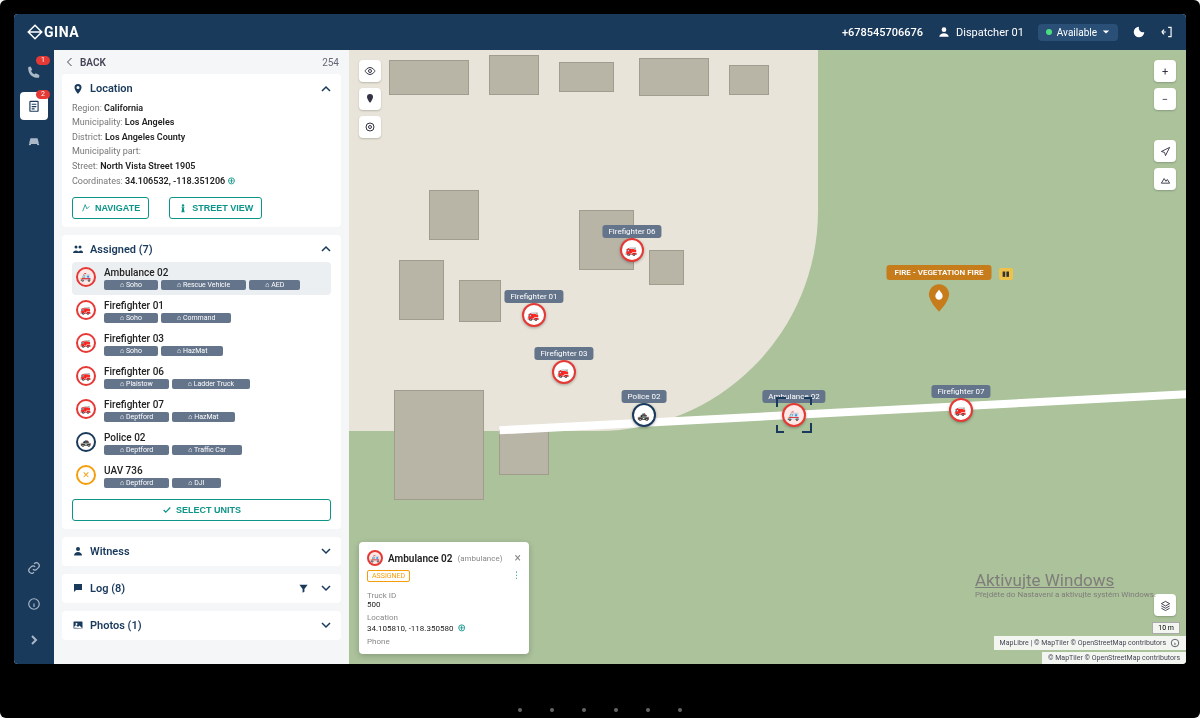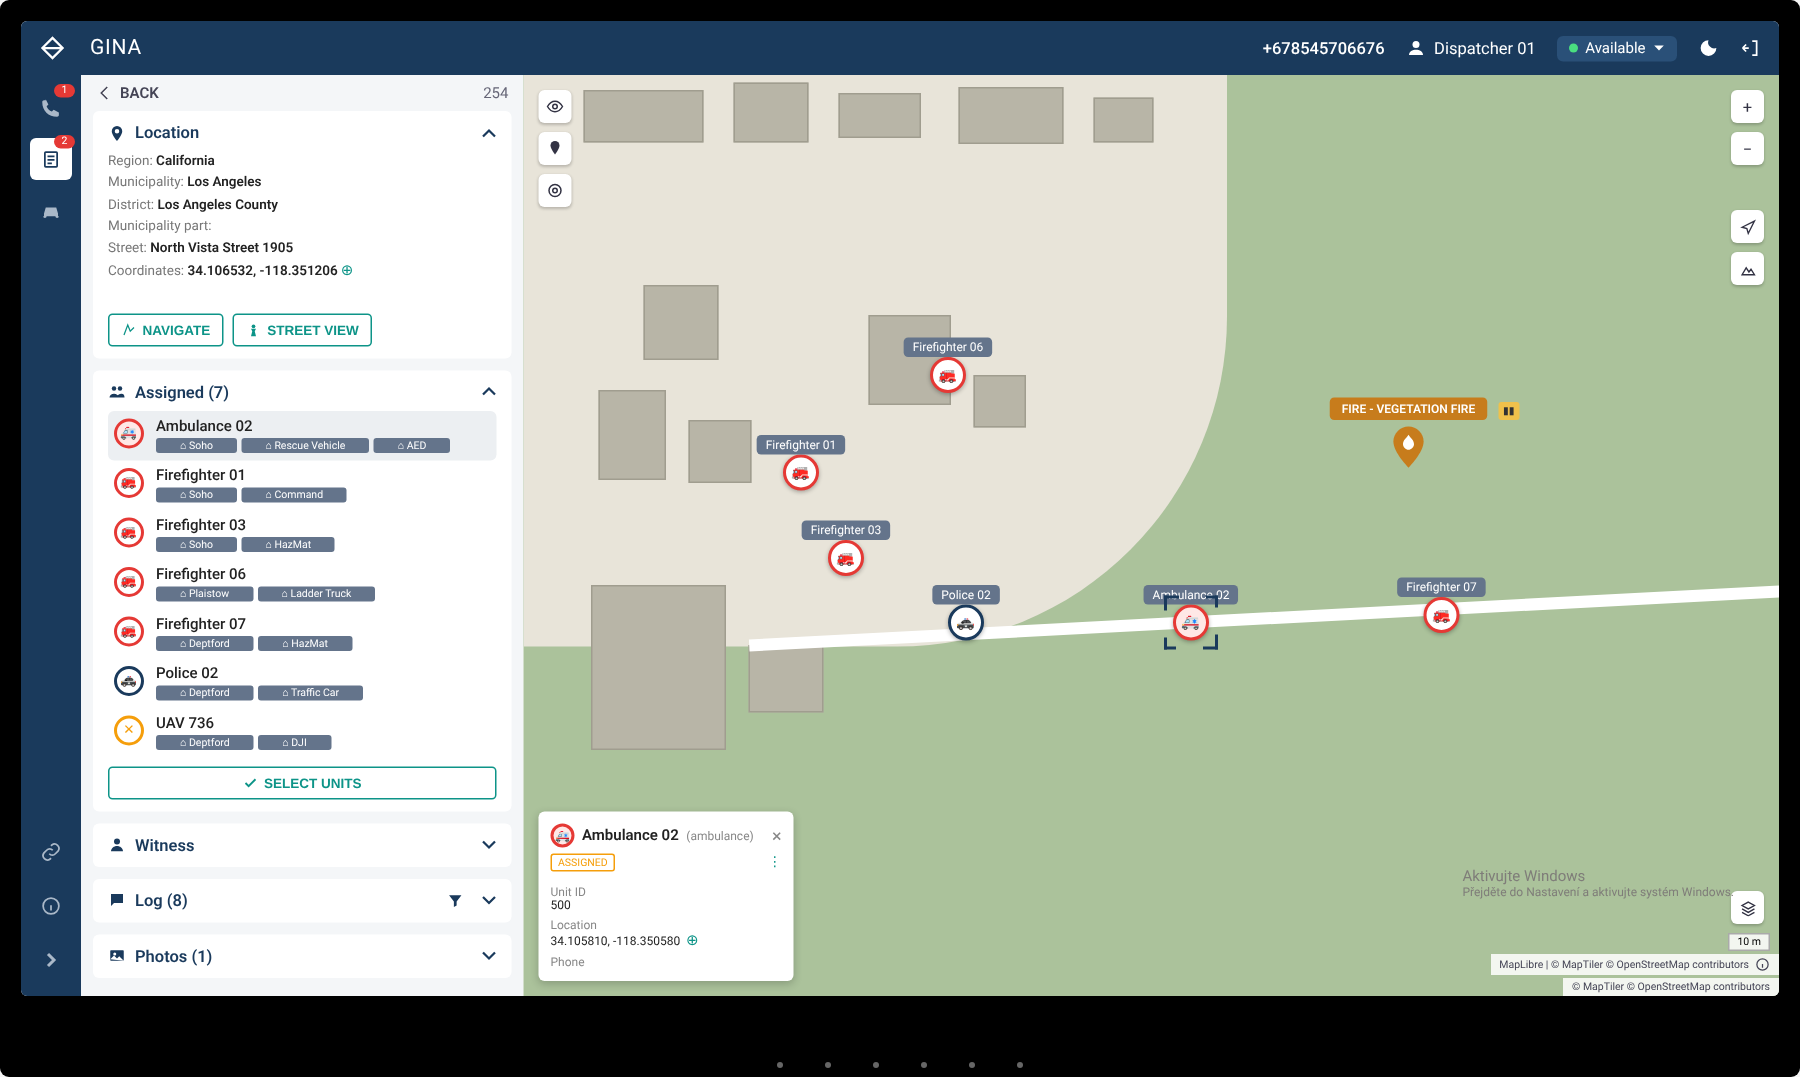--- a/index.html
+++ b/index.html
@@ -4,21 +4,21 @@
 <style>
 * { box-sizing: border-box; margin: 0; padding: 0; }
 body { font-family: -apple-system, BlinkMacSystemFont, 'Segoe UI', Roboto, sans-serif; background: #f5f5f5; overflow: hidden; }
 .device-frame { position: relative; width: 1200px; height: 718px; background: #000; border-radius: 6px; padding: 14px; }
 .screen { position: relative; width: 100%; height: calc(100% - 40px); background: #fff; border-radius: 4px; overflow: hidden; display: flex; flex-direction: column; }
 .dock { position: absolute; bottom: 6px; left: 50%; transform: translateX(-50%); display: flex; gap: 28px; }
 .dock-dot { width: 4px; height: 4px; background: #666; border-radius: 50%; }
 
 
 .topbar { height: 36px; background: #1a3a5c; display: flex; align-items: center; padding: 0 12px; color: #fff; }
-.logo { display: flex; align-items: center; gap: 16px; font-weight: 400; font-size: 14px; letter-spacing: 0.5px; }
+.logo { display: flex; align-items: center; gap: 0; font-weight: 700; font-size: 14px; letter-spacing: 0.5px; }
 .logo-icon { width: 18px; height: 18px; }
 .topbar-spacer { flex: 1; }
 .topbar-right { display: flex; align-items: center; gap: 14px; font-size: 11px; }
 .phone-number { font-weight: 500; }
 .user-section { display: flex; align-items: center; gap: 5px; }
 .status-pill { display: flex; align-items: center; gap: 5px; background: #2a5078; padding: 3px 8px; border-radius: 4px; font-size: 10px; }
 .status-dot { width: 6px; height: 6px; background: #4ade80; border-radius: 50%; }
 .topbar-icon { width: 14px; height: 14px; cursor: pointer; }
 
 
@@ -35,21 +35,21 @@
 .back-btn { display: flex; align-items: center; gap: 4px; cursor: pointer; font-weight: 600; font-size: 10px; }
 .side-header-count { margin-left: auto; font-size: 10px; color: #667; }
 .side-scroll { flex: 1; overflow-y: auto; padding: 0 8px 8px 8px; }
 .section-card { background: #fff; border-radius: 4px; margin-bottom: 8px; padding: 8px 10px; }
 .section-title-row { display: flex; align-items: center; gap: 6px; font-size: 11px; font-weight: 600; color: #1a3a5c; cursor: pointer; }
 .section-title-row .chevron { margin-left: auto; }
 .loc-fields { margin-top: 6px; font-size: 9px; color: #444; line-height: 1.6; }
 .loc-fields .lbl { color: #777; }
 .loc-fields .val { font-weight: 600; color: #222; }
 .coord-icon { color: #0d9488; font-size: 10px; margin-left: 2px; }
-.btn-row { display: flex; gap: 6px; margin-top: 20px; }
+.btn-row { display: flex; gap: 20px; margin-top: 8px; }
 .outline-btn { flex: none; border: 1px solid #0d9488; color: #0d9488; background: #fff; font-size: 9px; font-weight: 600; padding: 5px 8px; border-radius: 3px; display: flex; align-items: center; gap: 4px; cursor: pointer; }
 .outline-btn.full { width: 100%; justify-content: center; }
 
 
 .assigned-list { margin-top: 6px; }
 .unit-row { display: flex; align-items: flex-start; gap: 8px; padding: 5px 4px; border-radius: 4px; cursor: pointer; }
 .unit-row.selected { background: #eceff2; }
 .unit-icon { width: 20px; height: 20px; border-radius: 50%; border: 2px solid; display: flex; align-items: center; justify-content: center; flex-shrink: 0; font-size: 9px; }
 .unit-icon.ambulance { border-color: #e53935; color: #e53935; background: #ffe8e6; }
 .unit-icon.fire { border-color: #e53935; color: #e53935; }
@@ -99,21 +99,21 @@
 .popup-close { margin-left: auto; color: #888; cursor: pointer; font-size: 12px; }
 .popup-status { display: inline-block; border: 1px solid #f59e0b; color: #f59e0b; font-size: 7px; padding: 1px 4px; border-radius: 2px; margin-bottom: 5px; }
 .popup-menu { float: right; color: #0d9488; cursor: pointer; }
 .popup-field-lbl { color: #888; font-size: 8px; margin-top: 4px; }
 .popup-field-val { color: #222; font-size: 8px; }
 
 .attribution { position: absolute; bottom: 0; right: 0; background: rgba(255,255,255,.85); font-size: 7px; color: #445; padding: 2px 6px; display: flex; align-items: center; gap: 4px; }
 .attribution2 { position: absolute; bottom: 14px; right: 0; background: rgba(255,255,255,.85); font-size: 7px; color: #445; padding: 2px 6px; display: flex; align-items: center; gap: 4px; }
 .scale-bar { position: absolute; bottom: 30px; right: 6px; background: rgba(255,255,255,.85); font-size: 7px; padding: 1px 5px; border: 1px solid #aaa; }
 .watermark { position: absolute; right: 30px; bottom: 65px; color: #7f7d79; text-align: left; pointer-events: none; }
-.watermark .w1 { font-size: 10px; }
+.watermark .w1 { font-size: 17px; text-decoration: underline; }
 .watermark .w2 { font-size: 8px; }
 
 .filter-icon { margin-left: auto; margin-right: 6px; }
 .sec-icon { width: 12px; height: 12px; }
 </style>
 </head>
 <body>
 
 <div class="device-frame">
 <div class="screen">
@@ -481,21 +481,21 @@
     <div class="unit-popup">
       <div class="popup-head">
         <div class="unit-icon ambulance" style="width:16px;height:16px;font-size:8px">🚑</div>
         <span class="popup-title">Ambulance 02</span>
         <span class="popup-subtitle">(ambulance)</span>
         <span class="popup-close">×</span>
       </div>
       <span class="popup-status">ASSIGNED</span>
       <span class="popup-menu">⋮</span>
       <div style="clear:both"></div>
-      <div class="popup-field-lbl">Unit ID</div>
+      <div class="popup-field-lbl">Truck ID</div>
       <div class="popup-field-val">500</div>
       <div class="popup-field-lbl">Location</div>
       <div class="popup-field-val"><span>34.105810, -118.350580</span> <span class="coord-icon">⊕</span></div>
       <div class="popup-field-lbl">Phone</div>
     </div>
 
     <div class="watermark">
       <div class="w1">Aktivujte Windows</div>
       <div class="w2">Přejděte do Nastavení a aktivujte systém Windows.</div>
     </div>

